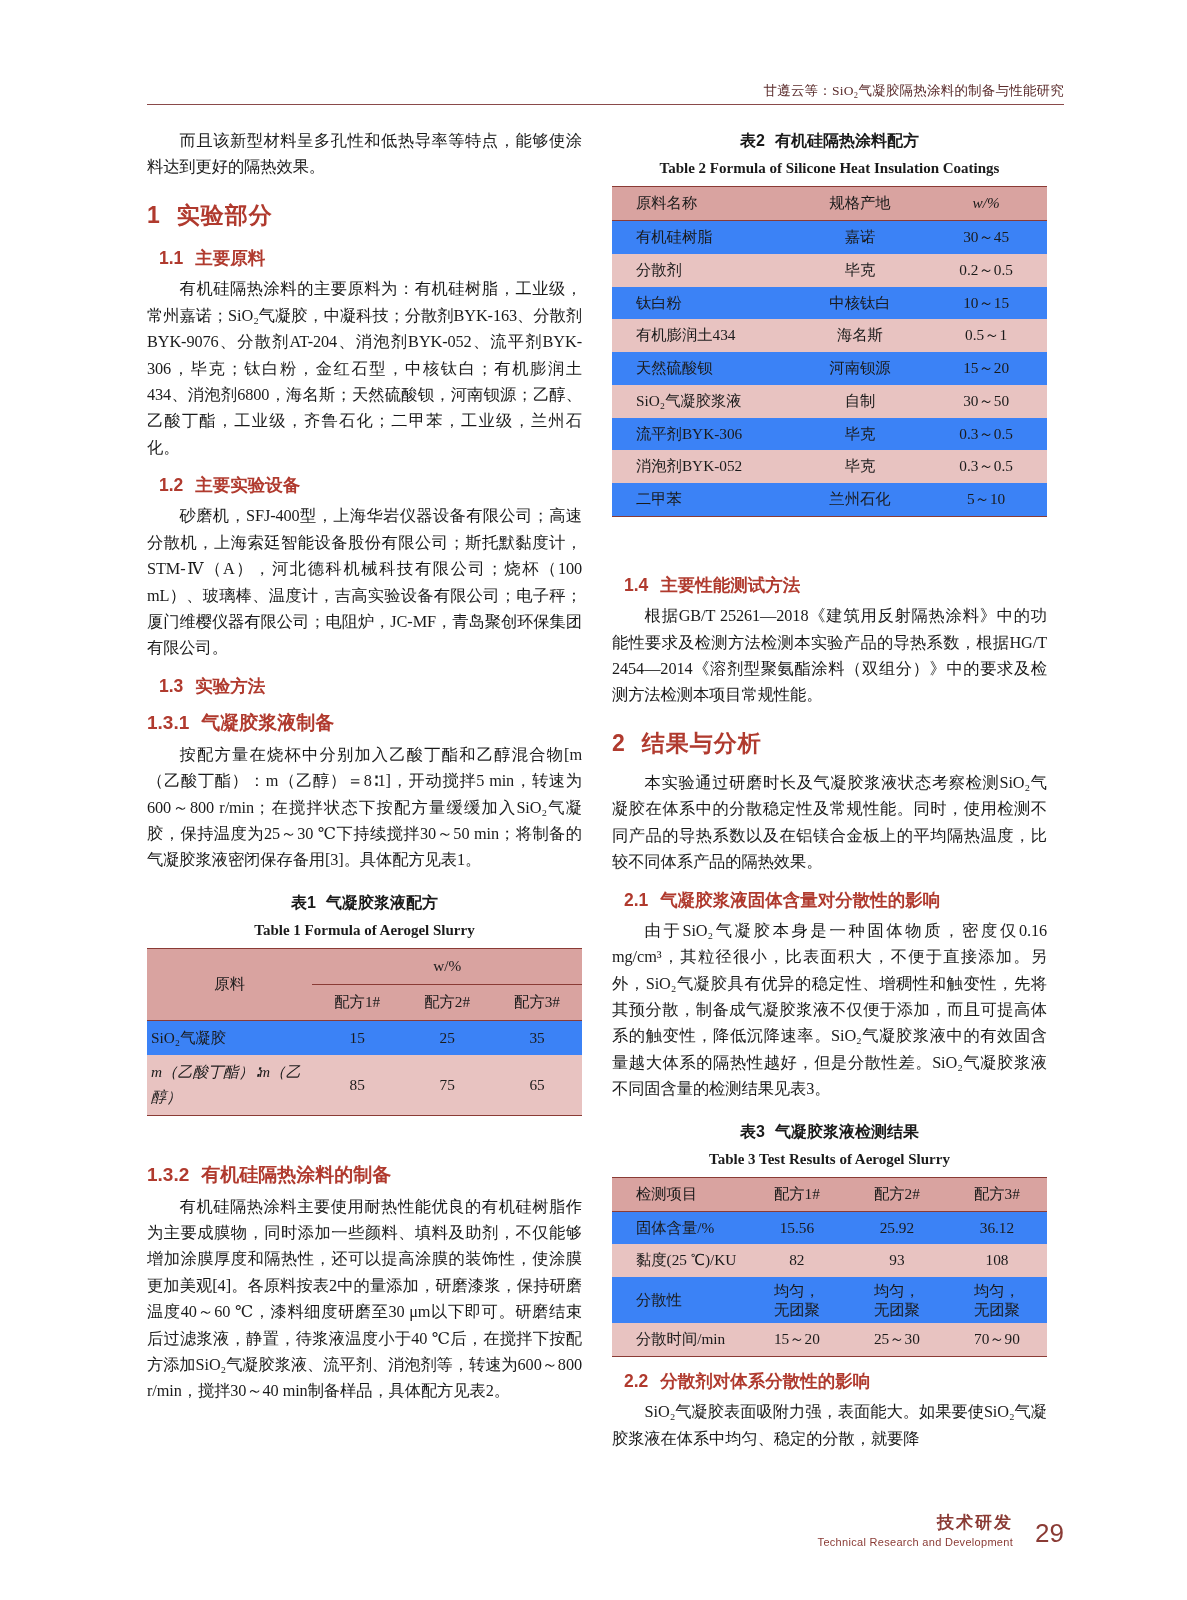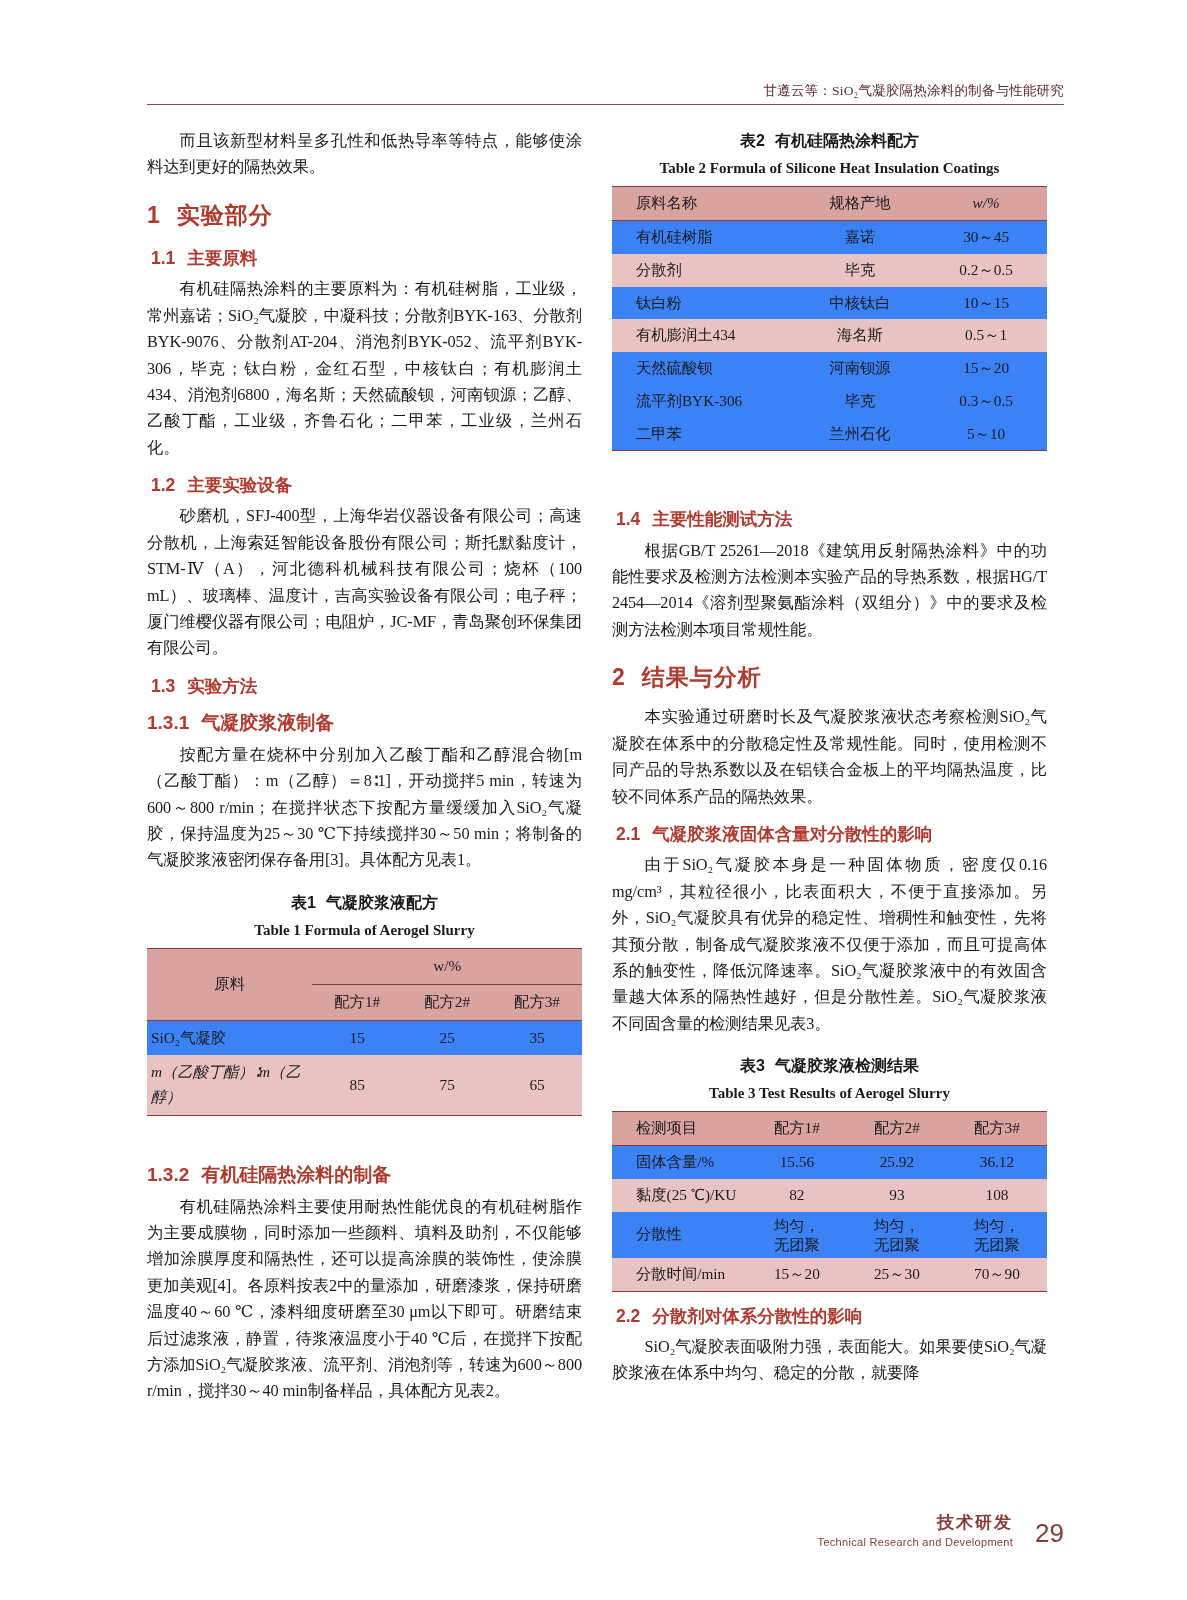--- a/index.html
+++ b/index.html
@@ -69,21 +69,21 @@
     font-size: 23px;
     margin: 16px 0 8px 0;
     letter-spacing: 1px;
   }
   h1.sec .num { margin-right: 16px; }
   h2.sub {
     color: #b03a2e;
     font-family: "Liberation Sans", sans-serif;
     font-weight: bold;
     font-size: 17.5px;
-    margin: 10px 0 4px 4px;
+    margin: 10px 0 4px 12px;
   }
   h2.sub .num { margin-right: 12px; }
   h3.subsub {
     color: #b03a2e;
     font-family: "Liberation Sans", sans-serif;
     font-weight: bold;
     font-size: 19px;
     margin: 8px 0 3px 0;
   }
   h3.subsub .num { margin-right: 12px; }
@@ -264,22 +264,32 @@
           <tr class="row-alt">
             <td class="left-cell">有机膨润土434</td>
             <td>海名斯</td>
             <td>0.5～1</td>
           </tr>
           <tr class="row-plain">
             <td class="left-cell">天然硫酸钡</td>
             <td>河南钡源</td>
             <td>15～20</td>
           </tr>
+          <tr class="row-alt">
+            <td class="left-cell">SiO₂气凝胶浆液</td>
+            <td>自制</td>
+            <td>30～50</td>
+          </tr>
           <tr class="row-plain">
             <td class="left-cell">流平剂BYK-306</td>
+            <td>毕克</td>
+            <td>0.3～0.5</td>
+          </tr>
+          <tr class="row-alt">
+            <td class="left-cell">消泡剂BYK-052</td>
             <td>毕克</td>
             <td>0.3～0.5</td>
           </tr>
           <tr class="row-plain">
             <td class="left-cell">二甲苯</td>
             <td>兰州石化</td>
             <td>5～10</td>
           </tr>
         </tbody>
       </table>

